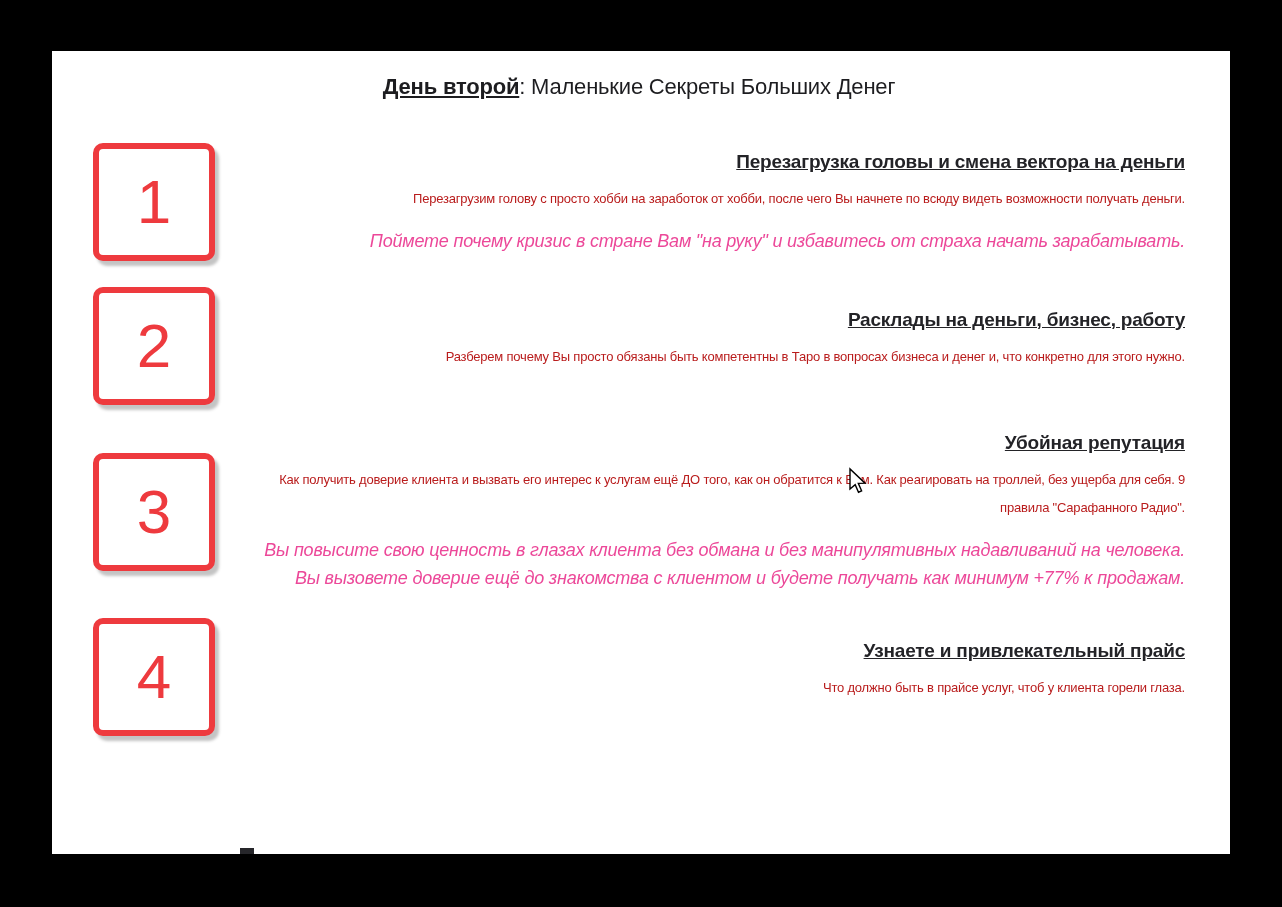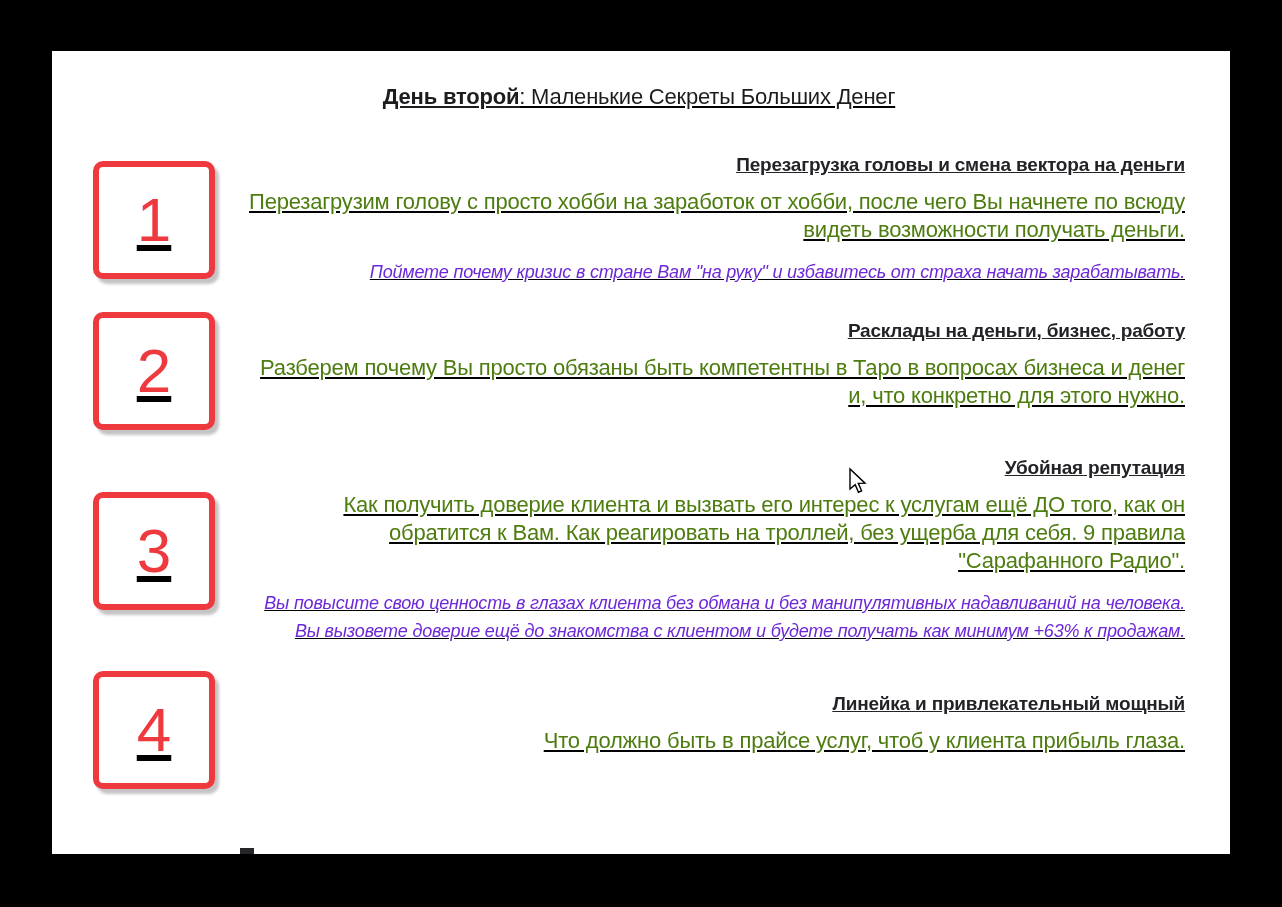--- a/index.html
+++ b/index.html
@@ -13,22 +13,21 @@
     font-family: "Liberation Sans", sans-serif;
   }
   .content {
     position: absolute;
     left: 52px;
     top: 51px;
     width: 1178px;
     height: 803px;
     background: #ffffff;
     overflow: hidden;
-    padding: 32px 45px 0 41px;
-    text-decoration: underline;
+    padding: 22px 45px 0 41px;
   }
   .page-title {
     text-align: center;
     font-size: 22px;
     line-height: 28px;
     color: #1d1d20;
     font-weight: normal;
     margin-bottom: 42px;
     letter-spacing: -0.2px;
   }
@@ -64,30 +63,30 @@
   .item-heading {
     font-size: 19px;
     line-height: 24px;
     font-weight: bold;
     text-decoration: underline;
     color: #232327;
     letter-spacing: -0.2px;
     margin-bottom: 11px;
   }
   .item-desc {
-    font-size: 22px;
+    font-size: 13px;
     line-height: 28px;
-    color: #4d7c0f;
+    color: #b91c1c;
     letter-spacing: -0.2px;
     margin-bottom: 14px;
   }
   .item-benefit {
     font-size: 18px;
     line-height: 28px;
-    color: #6d28d9;
+    color: #ec4899;
     letter-spacing: -0.2px;
     font-style: italic;
   }
   
   .next-heading-cutoff {
     position: absolute;
     left: 188px;
     top: 797px;
     width: 14px;
     height: 6px;
@@ -131,31 +130,31 @@
       </div>
     </section>
 
     <section class="item">
       <div class="numbox">
         <span>3</span>
       </div>
       <div class="itembody">
         <h2 class="item-heading">Убойная репутация</h2>
         <p class="item-desc">Как получить доверие клиента и вызвать его интерес к услугам ещё ДО того, как он обратится к Вам. Как реагировать на троллей, без ущерба для себя. 9 правила "Сарафанного Радио".</p>
-        <p class="item-benefit">Вы повысите свою ценность в глазах клиента без обмана и без манипулятивных надавливаний на человека. Вы вызовете доверие ещё до знакомства с клиентом и  будете получать как минимум +63% к продажам.</p>
+        <p class="item-benefit">Вы повысите свою ценность в глазах клиента без обмана и без манипулятивных надавливаний на человека. Вы вызовете доверие ещё до знакомства с клиентом и  будете получать как минимум +77% к продажам.</p>
       </div>
     </section>
 
     <section class="item">
       <div class="numbox">
         <span>4</span>
       </div>
       <div class="itembody">
-        <h2 class="item-heading">Линейка и привлекательный мощный</h2>
-        <p class="item-desc">Что должно быть в прайсе услуг, чтоб у клиента прибыль глаза.</p>
+        <h2 class="item-heading">Узнаете и привлекательный прайс</h2>
+        <p class="item-desc">Что должно быть в прайсе услуг, чтоб у клиента горели глаза.</p>
       </div>
     </section>
 
     <div class="next-heading-cutoff"></div>
   </div>
 
   <svg class="cursor" viewBox="0 0 22 30" xmlns="http://www.w3.org/2000/svg">
     <polygon points="5,3 5,23 10.2,18.6 13.5,26.2 16.6,24.8 13.3,17.4 20,17.2" fill="#ffffff" stroke="#000000" stroke-width="1.4" stroke-linejoin="miter"></polygon>
   </svg>
 </div>

